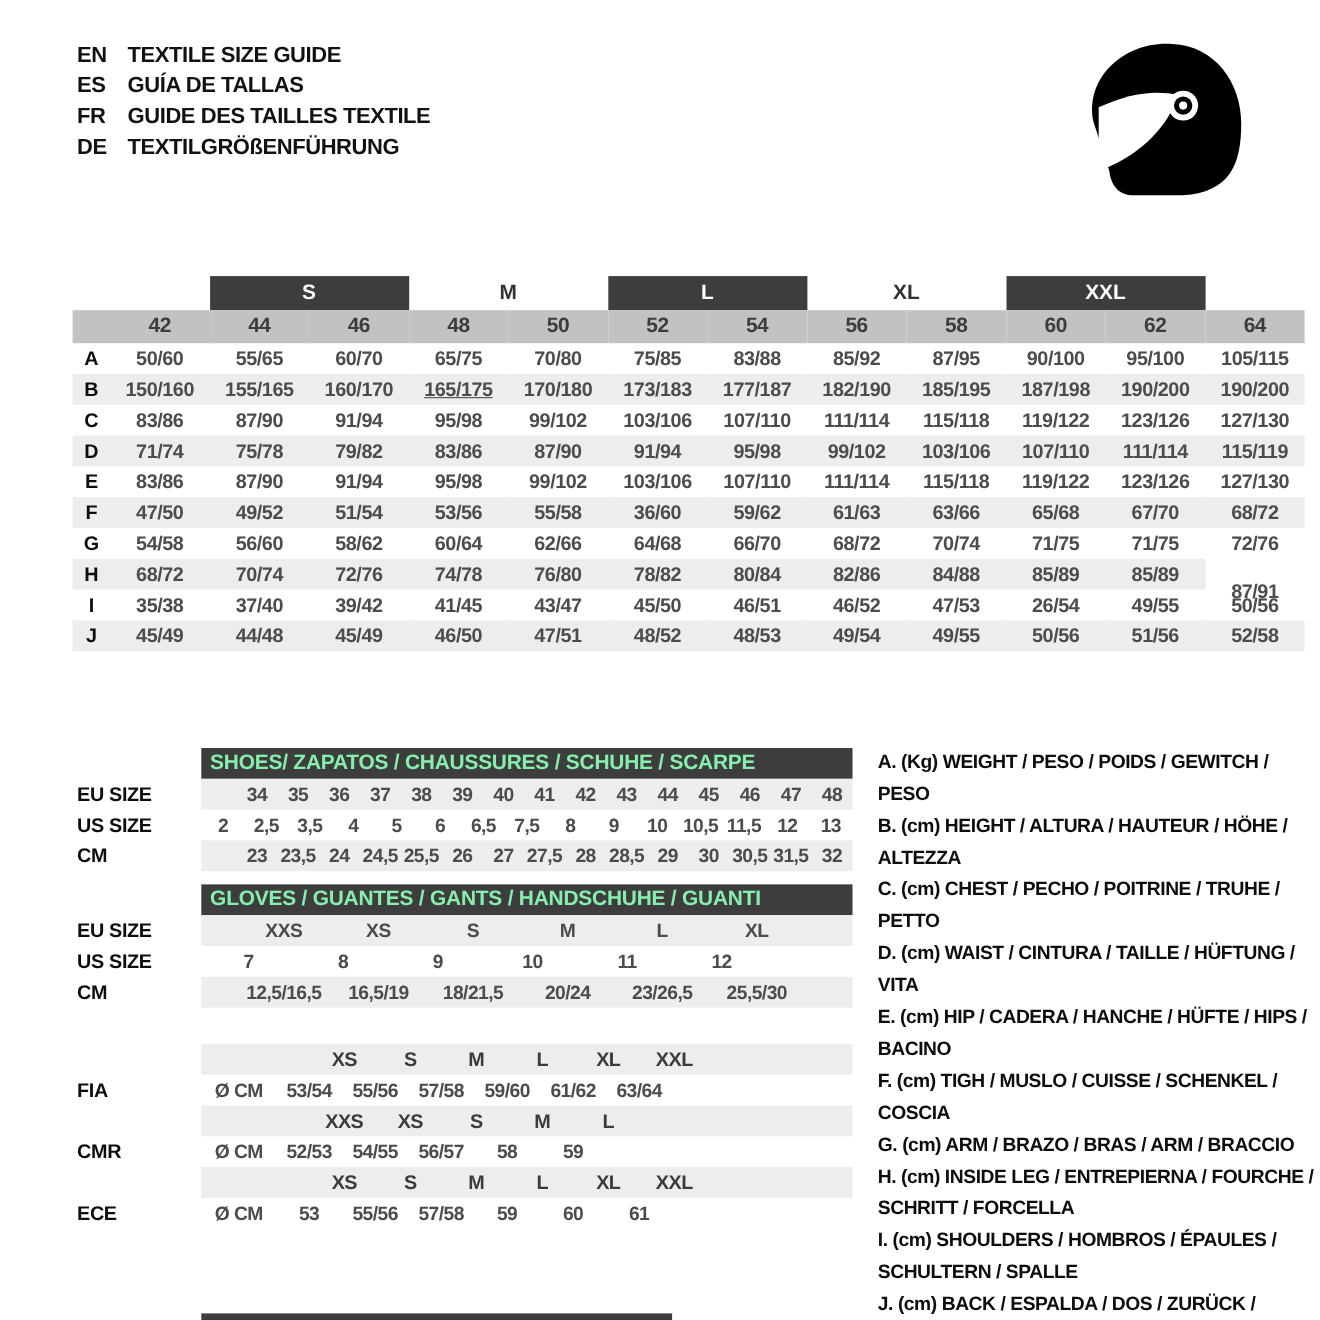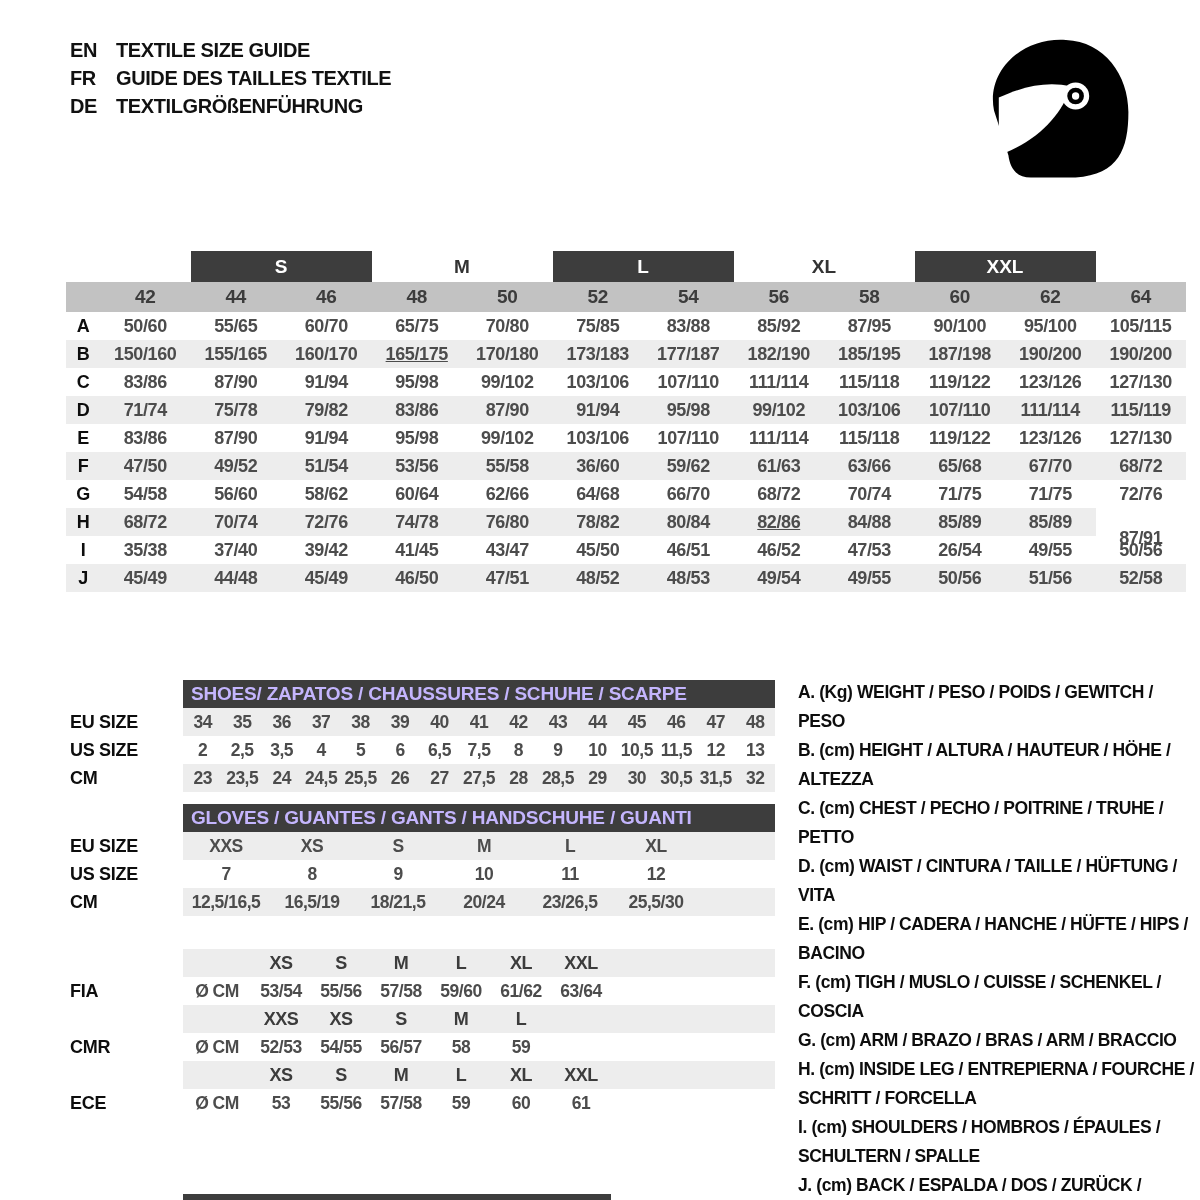--- a/index.html
+++ b/index.html
@@ -22,28 +22,28 @@
            font-size:18px;letter-spacing:-0.4px;color:#4c4c4c;}
   .mt-letter{color:#0d0d0d;font-size:18px;}
   .mt-band{background:var(--band);color:#3c3c3c;font-size:19px;}
   .mt-stripe{background:var(--stripe);}
   .size-label{display:flex;align-items:center;justify-content:center;
               font-size:19px;color:#333;}
   .size-label.dark{background:var(--dark);color:#fff;}
 
   
   .subtable{position:absolute;left:70px;width:705px;}
-  .sub-header{height:28px;background:var(--dark);color:#c4b5fd;font-size:19px;
+  .sub-header{height:28px;background:var(--dark);color:#86efac;font-size:19px;
               letter-spacing:-0.2px;display:flex;align-items:center;
               padding-left:8px;box-sizing:border-box;margin-left:113px;}
   .sub-row{display:flex;height:28px;}
   .sub-label{width:113px;display:flex;align-items:center;font-size:18px;
              letter-spacing:-0.3px;color:#0d0d0d;}
   .sub-cells{flex:1;display:grid;align-items:center;}
-  .sub-cells.gray{background:var(--stripe);}
+  .sub-cells.gray{background:var(--stripe);padding-left:32px;}
   .sub-cell{text-align:center;font-size:17.5px;letter-spacing:-0.5px;color:#4c4c4c;}
   .sub-cell.hdr{color:#3c3c3c;font-size:18px;}
 
   .shoes-grid{grid-template-columns:repeat(15,1fr);}
   .gloves-grid{grid-template-columns:repeat(6,86px) 1fr;}
   .helmet-grid{grid-template-columns:68px repeat(6,60px) 1fr;}
 
   
   .legend{position:absolute;left:798px;top:678px;width:402px;}
   .legend-item{font-size:17.5px;line-height:29px;letter-spacing:-0.4px;color:#0d0d0d;}
@@ -54,20 +54,24 @@
 </style>
 </head>
 <body>
 
 <div class="page" style="--dark: #3d3d3d; --band: #c2c2c2; --stripe: #ededed;">
 
   <div class="langs">
       <div class="lang-row">
         <div class="lang-code">EN</div>
         <div class="lang-title">TEXTILE SIZE GUIDE</div>
+      </div>
+      <div class="lang-row">
+        <div class="lang-code">ES</div>
+        <div class="lang-title">GUÍA DE TALLAS</div>
       </div>
       <div class="lang-row">
         <div class="lang-code">FR</div>
         <div class="lang-title">GUIDE DES TAILLES TEXTILE</div>
       </div>
       <div class="lang-row">
         <div class="lang-code">DE</div>
         <div class="lang-title">TEXTILGRÖßENFÜHRUNG</div>
       </div>
     </div>
@@ -192,21 +196,21 @@
       <div class="mt-cell" style="grid-area: 9 / 12;">71/75</div>
       <div class="mt-cell" style="grid-area: 9 / 13;">72/76</div>
       <div class="mt-cell mt-letter mt-stripe" style="grid-area: 10 / 1;">H</div>
       <div class="mt-cell mt-stripe" style="grid-area: 10 / 2;">68/72</div>
       <div class="mt-cell mt-stripe" style="grid-area: 10 / 3;">70/74</div>
       <div class="mt-cell mt-stripe" style="grid-area: 10 / 4;">72/76</div>
       <div class="mt-cell mt-stripe" style="grid-area: 10 / 5;">74/78</div>
       <div class="mt-cell mt-stripe" style="grid-area: 10 / 6;">76/80</div>
       <div class="mt-cell mt-stripe" style="grid-area: 10 / 7;">78/82</div>
       <div class="mt-cell mt-stripe" style="grid-area: 10 / 8;">80/84</div>
-      <div class="mt-cell mt-stripe" style="grid-area: 10 / 9; text-decoration: underline;">82/86</div>
+      <div class="mt-cell mt-stripe" style="grid-area: 10 / 9;">82/86</div>
       <div class="mt-cell mt-stripe" style="grid-area: 10 / 10;">84/88</div>
       <div class="mt-cell mt-stripe" style="grid-area: 10 / 11;">85/89</div>
       <div class="mt-cell mt-stripe" style="grid-area: 10 / 12;">85/89</div>
       <div class="mt-cell mt-stripe" style="grid-area: 10 / 13; margin-top: 30px;">87/91</div>
       <div class="mt-cell mt-letter" style="grid-area: 11 / 1;">I</div>
       <div class="mt-cell" style="grid-area: 11 / 2;">35/38</div>
       <div class="mt-cell" style="grid-area: 11 / 3;">37/40</div>
       <div class="mt-cell" style="grid-area: 11 / 4;">39/42</div>
       <div class="mt-cell" style="grid-area: 11 / 5;">41/45</div>
       <div class="mt-cell" style="grid-area: 11 / 6;">43/47</div>

